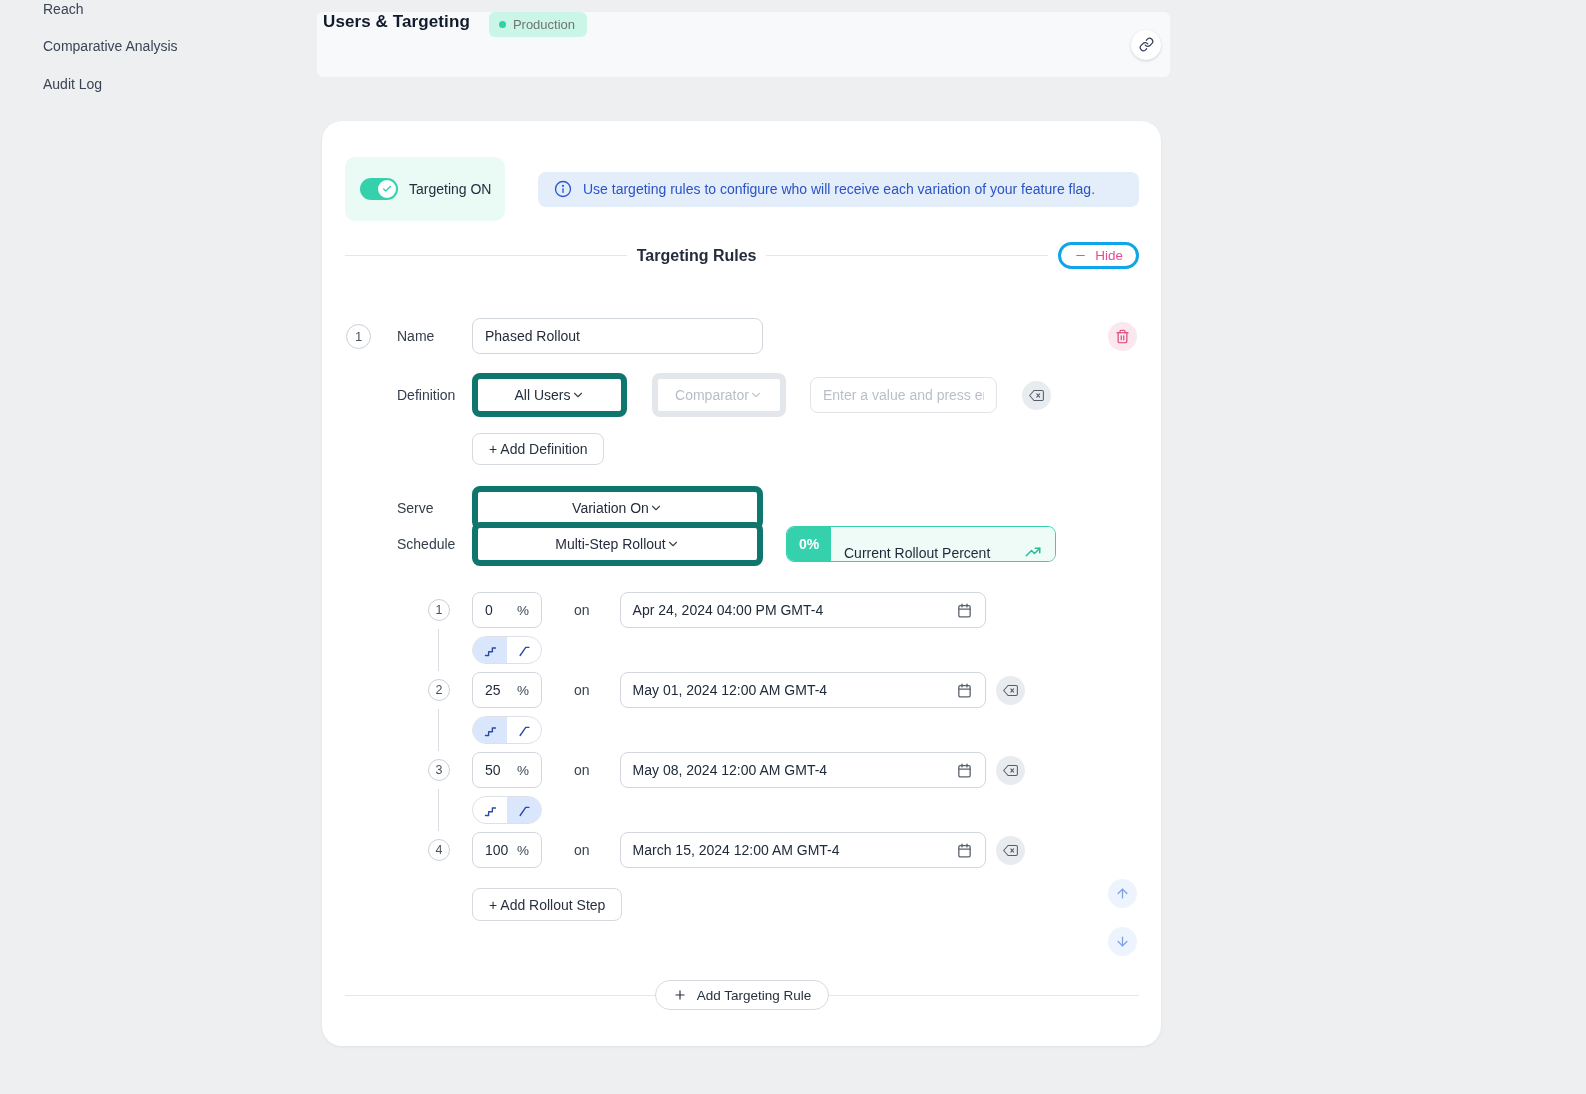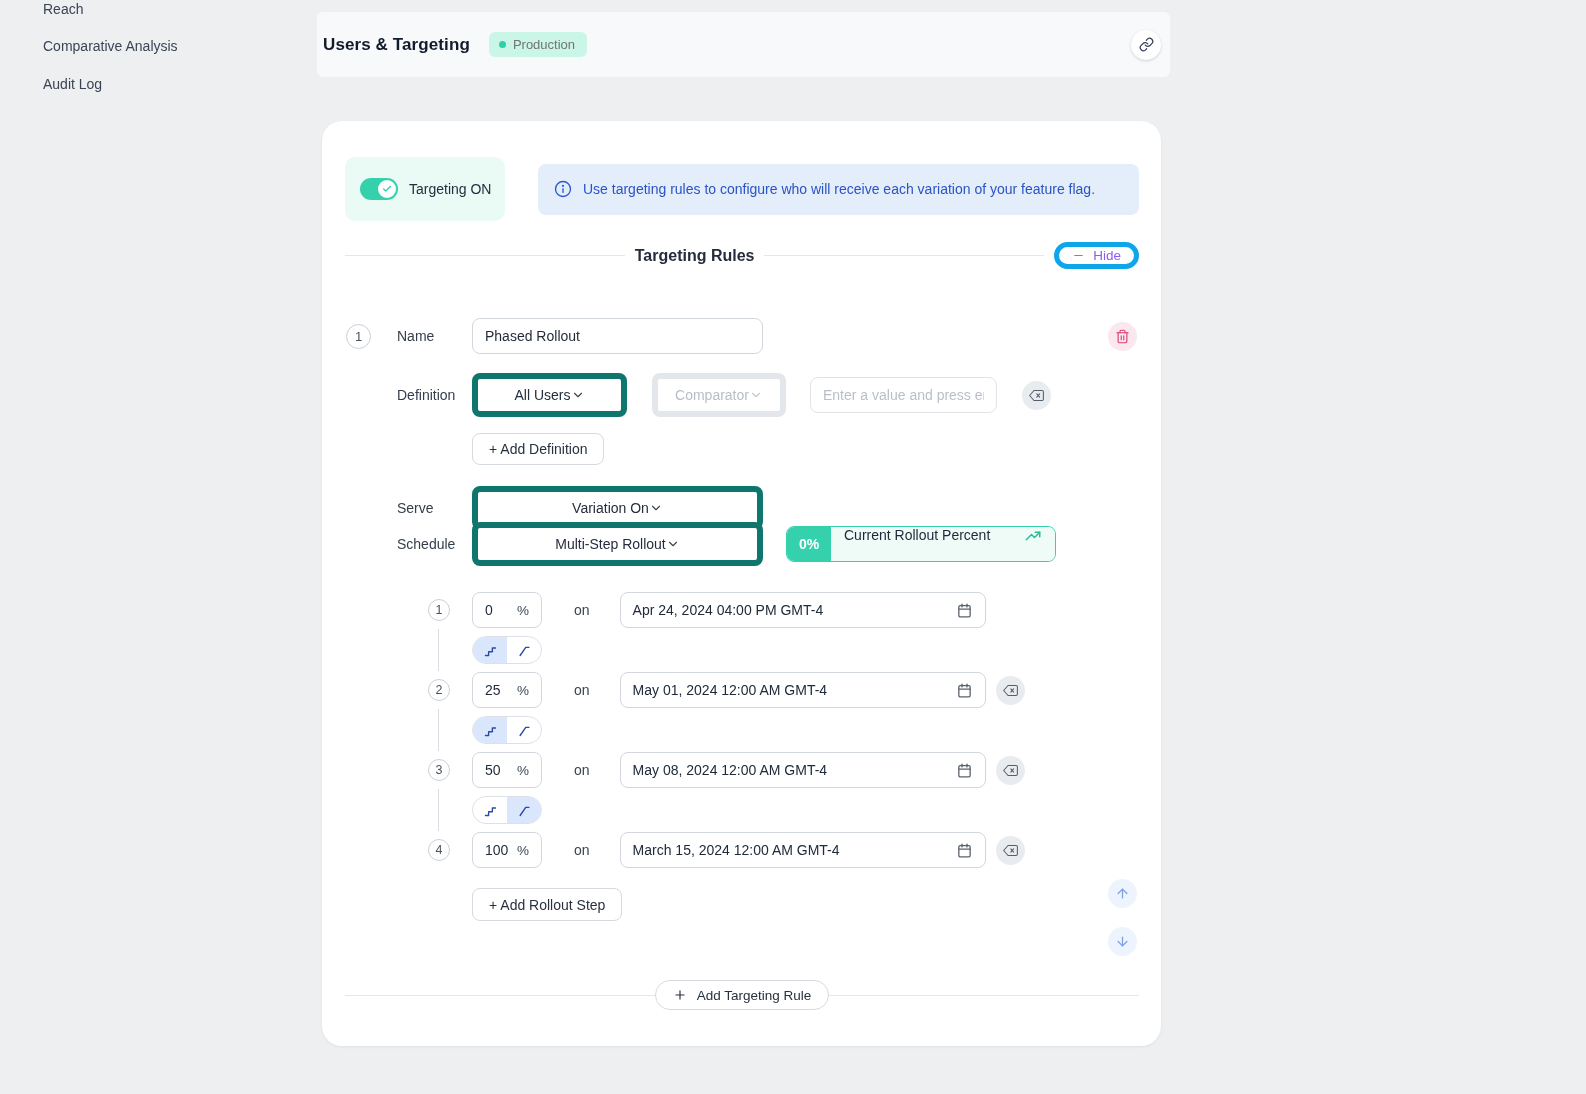--- a/index.html
+++ b/index.html
@@ -12,21 +12,21 @@
     color: #222c3c;
   }
   svg { display:block; }
 
   
   .sidebar-item { position:absolute; left:43px; font-size:14px; color:#3b4454; cursor:pointer; white-space:nowrap; }
 
   
   .header-strip {
     position:absolute; left:317px; top:12px; width:853px; height:65px;
-    background:#f8f9fb; border-radius:6px; display:flex; align-items:center; padding:0 10px 0 6px;
+    background:#f8f9fb; border-radius:6px; display:flex; align-items:flex-start; padding:0 10px 0 6px;
   }
   .page-title { font-size:17px; font-weight:700; color:#121b2b; letter-spacing:.1px; }
   .env-badge {
     margin-left:19px; display:inline-flex; align-items:center; gap:7px;
     background:#c9f6e6; border-radius:6px; padding:5px 12px 5px 10px;
     font-size:13px; color:#737373; font-weight:500;
   }
   .env-dot { width:7px; height:7px; border-radius:50%; background:#2ed0ab; }
   .link-btn {
     position:absolute; right:9px; top:50%; transform:translateY(-50%);
@@ -48,34 +48,34 @@
     width:160px; height:64px; background:#e9fbf4; border-radius:10px;
     display:flex; align-items:center; padding-left:15px; flex:none; cursor:pointer;
   }
   .switch { width:38px; height:22px; border-radius:11px; background:#35d1ad; position:relative; flex:none; }
   .switch-knob {
     position:absolute; right:2px; top:2px; width:18px; height:18px; border-radius:50%;
     background:#fff; display:flex; align-items:center; justify-content:center; color:#35d1ad;
   }
   .toggle-label { margin-left:11px; font-size:14px; font-weight:500; color:#213041; }
   .info-banner {
-    flex:1; margin-left:33px; height:51px; background:#e4eefb; border-radius:8px;
+    flex:1; margin-left:33px; height:35px; background:#e4eefb; border-radius:8px;
     display:flex; align-items:center; padding:0 16px; gap:11px;
   }
   .info-icon { color:#2a5ad0; flex:none; }
   .info-text { font-size:14px; font-weight:500; color:#2a53c4; }
 
   
   .divider-row { margin-top:21px; height:27px; display:flex; align-items:center; gap:10px; }
   .h-line { flex:1; height:1px; background:#e4e7ec; }
   .section-title { font-size:16px; font-weight:700; color:#232d3d; }
   .hide-btn {
     flex:none; height:27px; display:flex; align-items:center; gap:8px; padding:0 13px;
-    background:#fff; border:5px solid #0ea5e9; border-radius:14px;
-    font-size:13.5px; color:#8b5cf6; cursor:pointer;
+    background:#fff; border:3px solid #0ea5e9; border-radius:14px;
+    font-size:13.5px; color:#ec4899; cursor:pointer;
   }
   .hide-btn .minus { color:#7f8794; }
 
   
   .form-row { position:relative; display:flex; align-items:center; height:36px; }
   .row-label { position:absolute; left:52px; font-size:14px; color:#333d4b; }
   .indent { margin-left:127px; }
 
   .rule-num {
     position:absolute; left:1px; width:25px; height:25px; border:1px solid #cad0d9; border-radius:50%;
@@ -111,21 +111,21 @@
 
   
   .rollout-badge {
     margin-left:23px; width:270px; height:36px; border:1px solid #35d1ad; border-radius:8px;
     display:flex; overflow:hidden; flex:none;
   }
   .rollout-pct {
     width:44px; background:#35d1ad; color:#fff; font-weight:700; font-size:14px;
     display:flex; align-items:center; justify-content:center; flex:none;
   }
-  .rollout-rest { flex:1; background:#eefbf7; display:flex; align-items:flex-start; padding:0 13px; gap:8px; }
+  .rollout-rest { flex:1; background:#eefbf7; display:flex; align-items:flex-end; padding:0 13px; gap:8px; }
   .rollout-label { flex:1; font-size:14px; color:#1c2938; }
   .trend-icon { color:#2bbd9b; flex:none; }
 
   
   .steps { margin-top:30px; }
   .step-num {
     position:absolute; left:83px; width:22px; height:22px; border:1px solid #cbd1d9; border-radius:50%;
     display:flex; align-items:center; justify-content:center; font-size:12.5px; color:#495260;
   }
   .pct-field {

